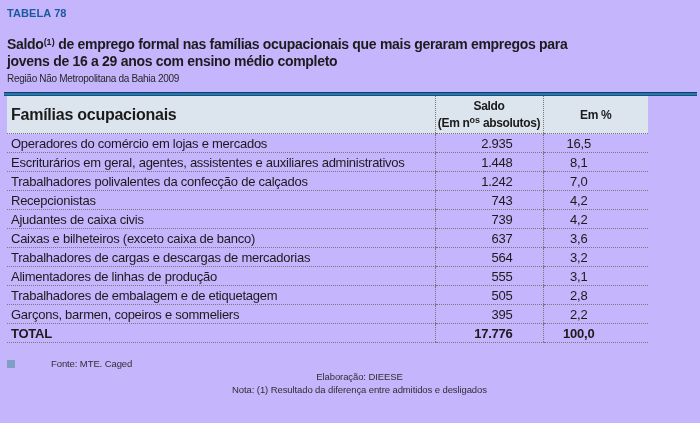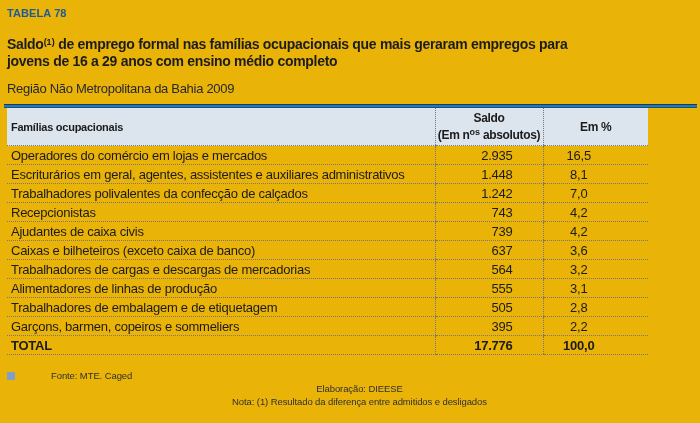--- a/index.html
+++ b/index.html
@@ -1,40 +1,40 @@
 <!DOCTYPE html>
 <html lang="pt"><head>
 <meta charset="utf-8">
 <style>
   html,body { margin:0; padding:0; background:#ffffff; }
   .page {
     position:relative;
     width:700px; height:423px;
-    background:#eab308;
+    background:#c4b5fd;
     font-family:"Liberation Sans", sans-serif;
     box-sizing:border-box;
     padding-top:7px;
     overflow:hidden;
   }
   .tb { padding-left:7px; }
   .kicker {
     font-size:11px; font-weight:bold; color:#1a5a9e; letter-spacing:0.1px;
   }
   .title {
     margin-top:15px;
     font-size:14px; font-weight:bold; color:#1c1c1c;
     line-height:17px; letter-spacing:-0.3px;
     max-width:680px;
   }
   .title sup, .supsm {
     font-size:9px; vertical-align:4px; letter-spacing:0;
   }
   .subtitle {
-    margin-top:11px;
-    font-size:13px; color:#282828; letter-spacing:-0.3px;
+    margin-top:3px;
+    font-size:10px; color:#282828; letter-spacing:-0.3px;
   }
   .toprule {
     margin:8px 0 0 4px;
     width:693px; height:4px;
     background:linear-gradient(to bottom,#0e3f63 0%,#0e3f63 24%,#2a76b0 25%,#2a76b0 74%,#14557f 75%,#14557f 100%);
   }
   table.data {
     margin-left:7px;
     width:641px;
     border-collapse:collapse;
@@ -43,21 +43,21 @@
   }
   col.c1 { width:428px; } col.c2 { width:108px; } col.c3 { width:105px; }
   thead th {
     background:#dce4ed;
     height:37px;
     font-weight:bold;
     border-bottom:1px dotted #777;
     padding:0;
     vertical-align:middle;
   }
-  th.h1 { text-align:left; padding-left:4px; font-size:11px; }
+  th.h1 { text-align:left; padding-left:4px; font-size:16px; }
   th.h2, th.h3 { text-align:center; font-size:12px; line-height:14px; letter-spacing:-0.35px; }
   .sep { border-left:1px dotted #777; }
   tbody td {
     height:18px;
     border-bottom:1px dotted #777;
     padding:0;
     white-space:nowrap; overflow:hidden;
     vertical-align:middle;
     margin-left:48px;
   }

